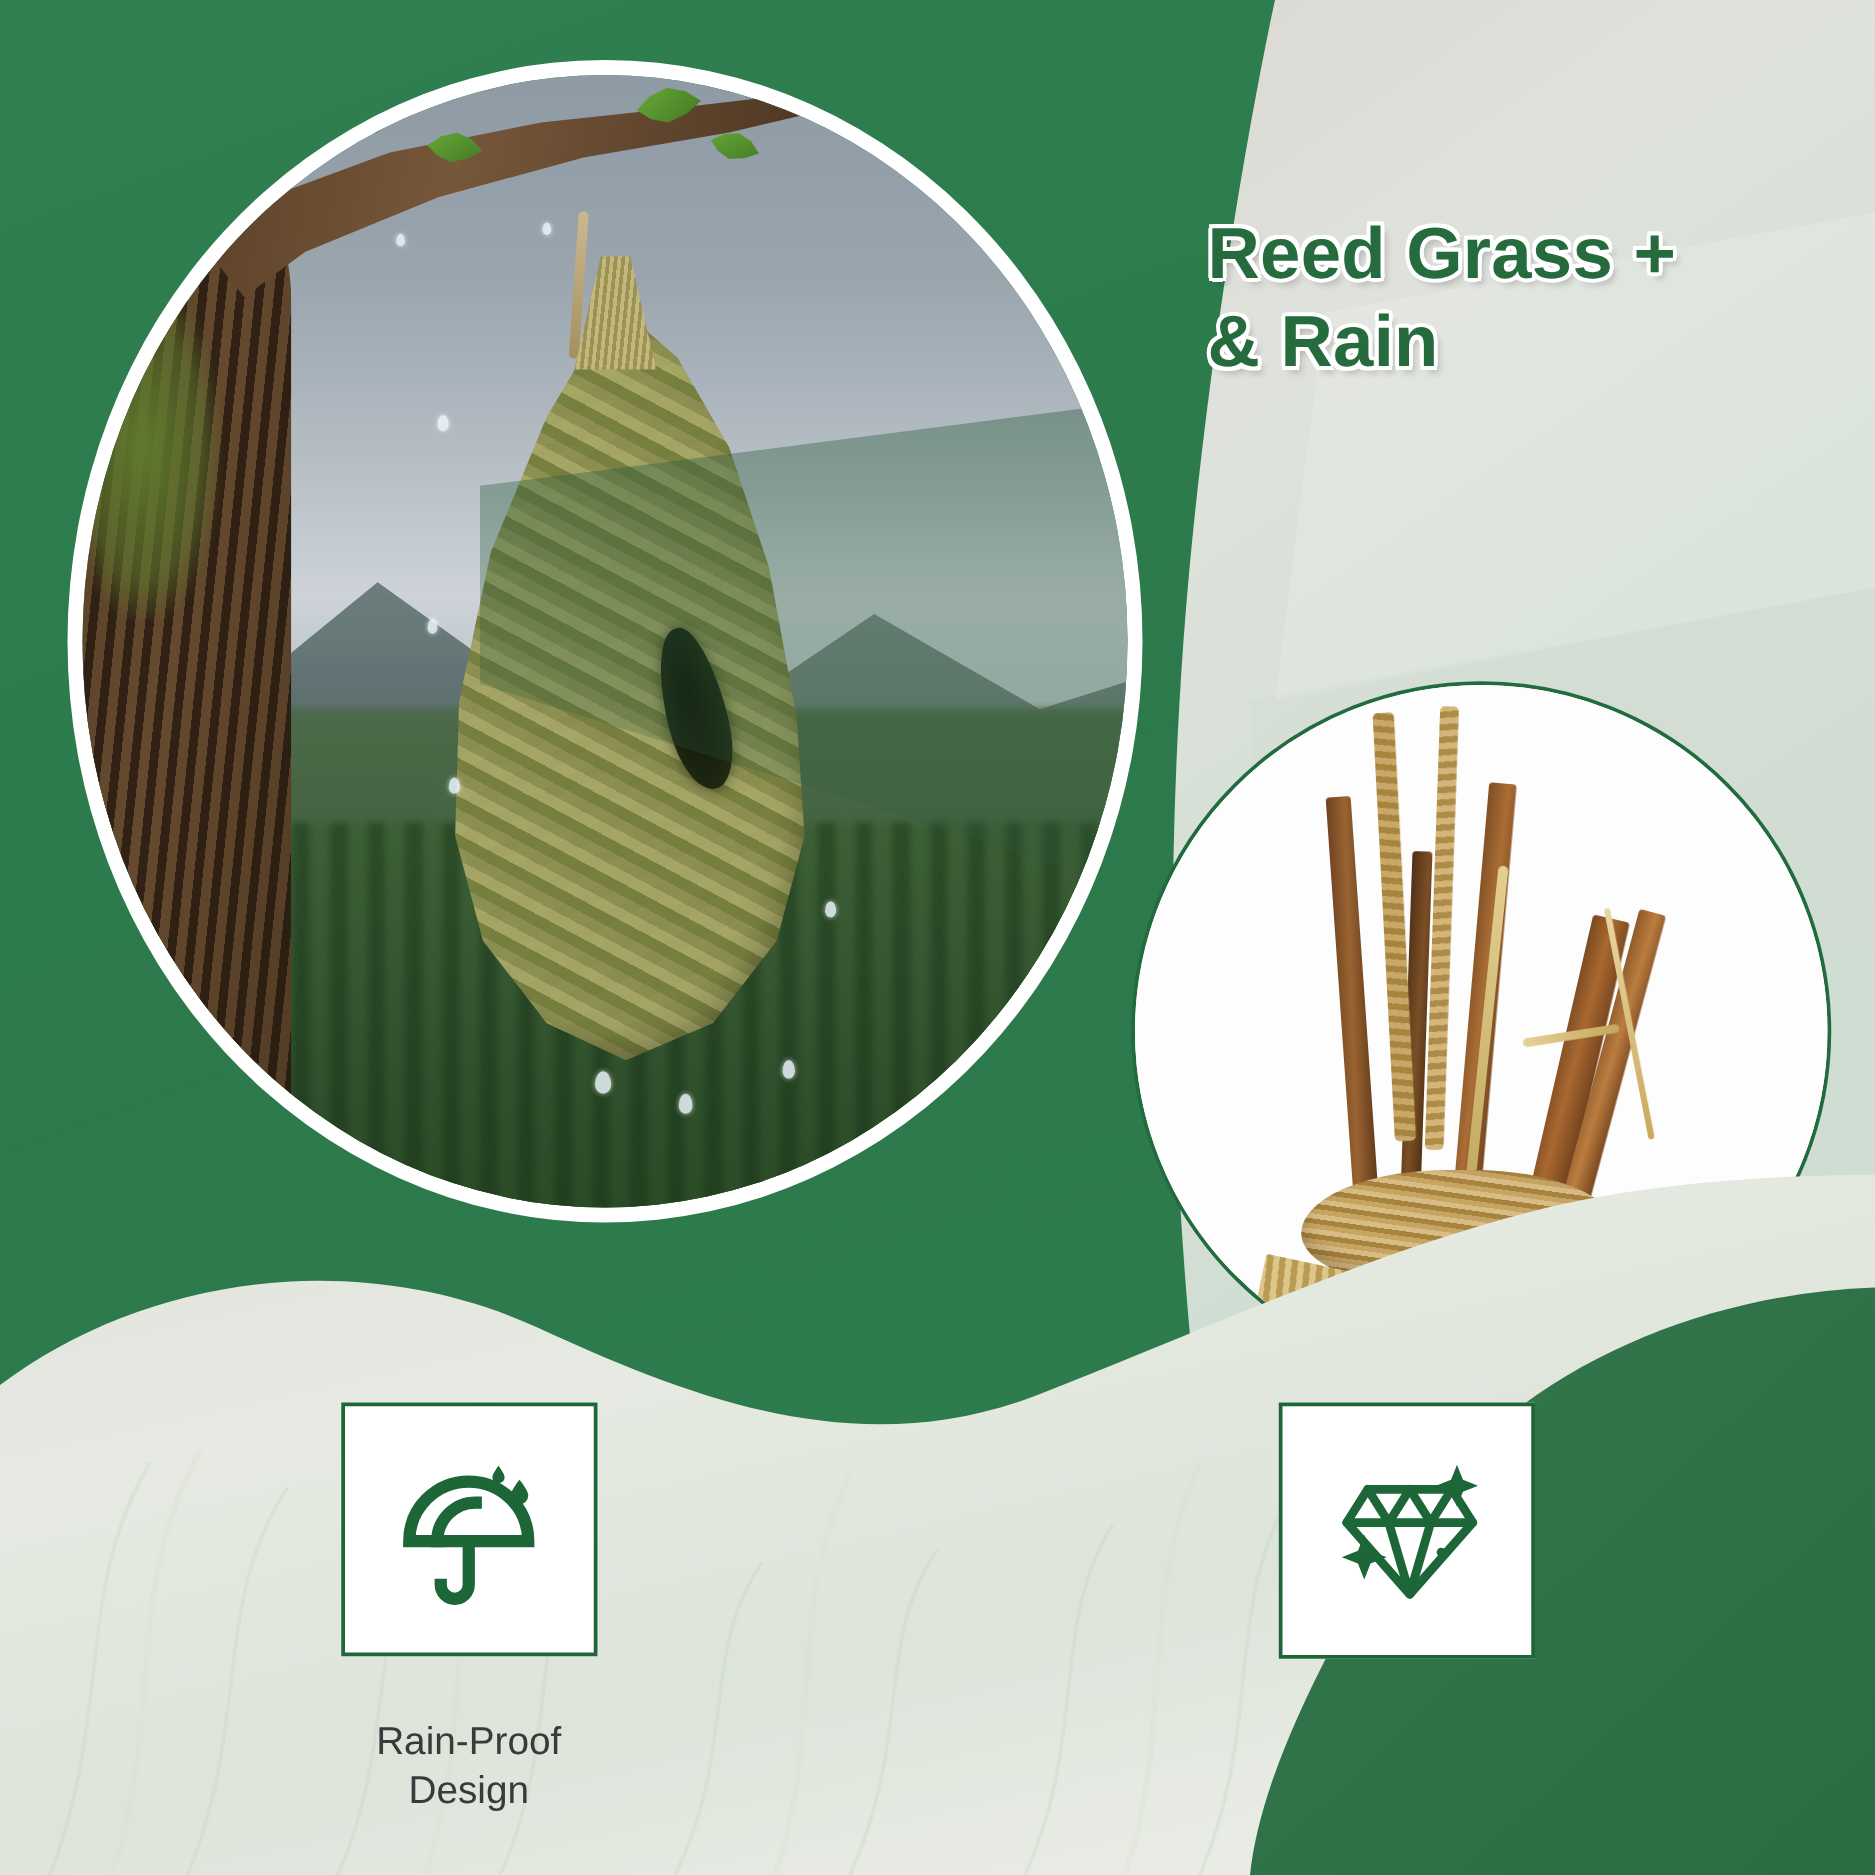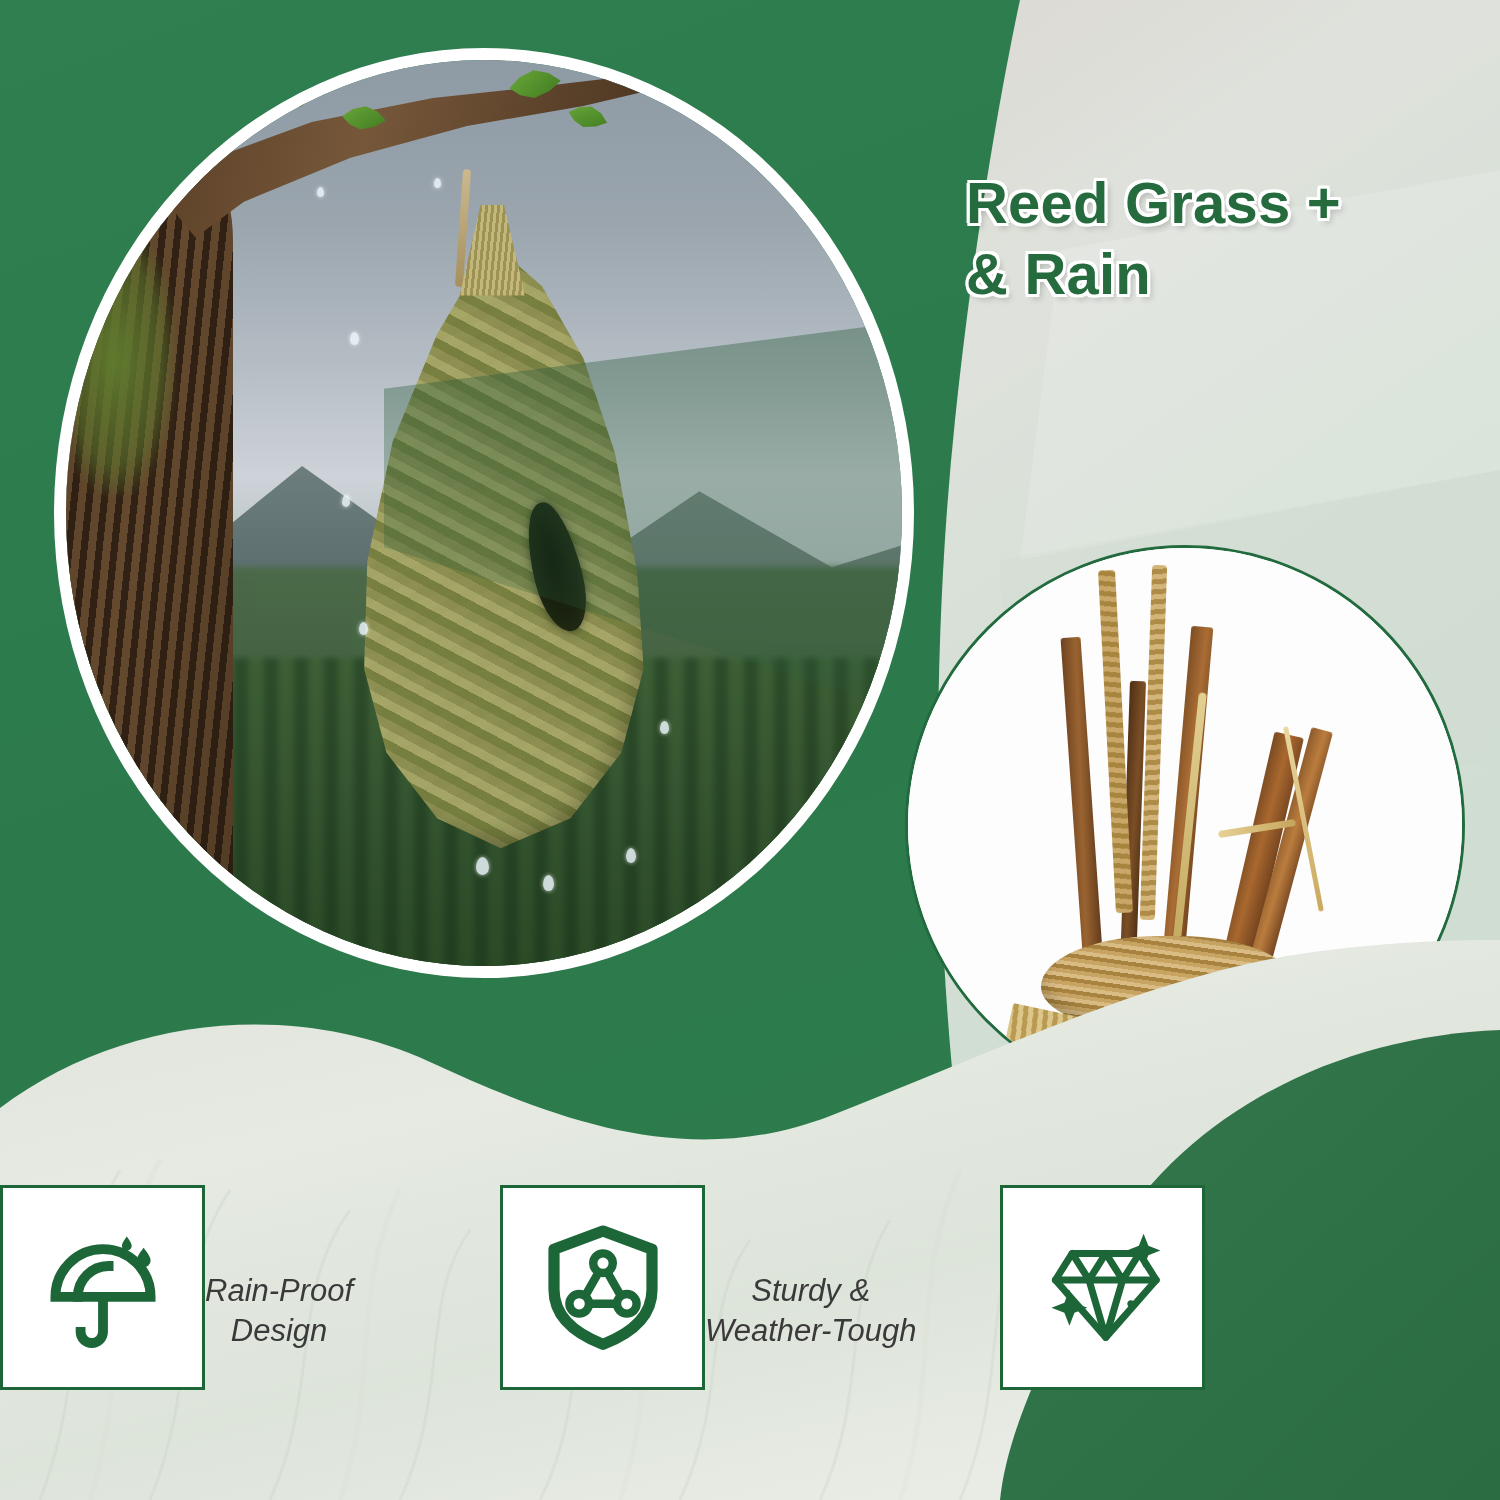--- a/index.html
+++ b/index.html
@@ -151,21 +151,21 @@
       -3.2px 0 0 #fff, 3.2px 0 0 #fff, 0 -3.2px 0 #fff, 0 3.2px 0 #fff,
       4px 5px 6px rgba(0,0,0,.20);
   }
   .headline span{display:block;white-space:nowrap;}
 
   
   .features{
     position:absolute;left:0;top:1122px;width:1500px;height:330px;
     display:flex;
   }
-  .feature{flex:1;display:flex;flex-direction:row;align-items:center;font-style:italic;}
+  .feature{flex:1;display:flex;flex-direction:column;align-items:center;}
   .icon-box{
     width:205px;height:205px;background:#ffffff;
     border:3px solid #1c6638;box-sizing:border-box;
     display:flex;align-items:center;justify-content:center;
   }
   .feature-label{
     margin-top:48px;text-align:center;
     font-size:31px;line-height:1.28;color:#3a3a3a;font-weight:400;
     white-space:pre-line;
   }
@@ -306,37 +306,20 @@
             <path d="M50,57 L50,82 A8,8 0 0 1 34,82"></path>
           </g>
           <path d="M79,22 c0,0 -5,6 -5,9 a5,5 0 0 0 10,0 c0,-3 -5,-9 -5,-9 z" fill="#1c6638"></path>
           <path d="M67,14 c0,0 -3.5,4.5 -3.5,6.5 a3.5,3.5 0 0 0 7,0 c0,-2 -3.5,-6.5 -3.5,-6.5 z" fill="#1c6638"></path>
         </svg>
       </div>
       <div class="feature-label">Rain-Proof
 Design</div>
     </div>
 
-    <div class="feature">
-      <div class="icon-box">
-        <svg width="140" height="140" viewBox="0 0 100 100">
-          <path d="M50,10 L85,23 L85,52 C85,72 68,84 50,91 C32,84 15,72 15,52 L15,23 Z" fill="none" stroke="#1c6638" stroke-width="8" stroke-linejoin="round"></path>
-          <g fill="none" stroke="#1c6638" stroke-width="6">
-            <path d="M50,34 L34,62 L66,62 Z"></path>
-          </g>
-          <g fill="#ffffff" stroke="#1c6638" stroke-width="6">
-            <circle cx="50" cy="33" r="7"></circle>
-            <circle cx="33" cy="62" r="7"></circle>
-            <circle cx="67" cy="62" r="7"></circle>
-          </g>
-        </svg>
-      </div>
-      <div class="feature-label">Sturdy &amp;
-Weather-Tough</div>
-    </div>
 
 
     <div class="feature">
       <div class="icon-box">
         <svg width="140" height="140" viewBox="0 0 100 100">
           <g fill="none" stroke="#1c6638" stroke-width="5" stroke-linejoin="round" stroke-linecap="round">
             <path d="M28,26 L76,26 L88,45 L52,86 L16,45 Z"></path>
             <path d="M16,45 L88,45"></path>
             <path d="M28,26 L40,45 L52,26 L64,45 L76,26"></path>
             <path d="M40,45 L52,86 L64,45"></path>

